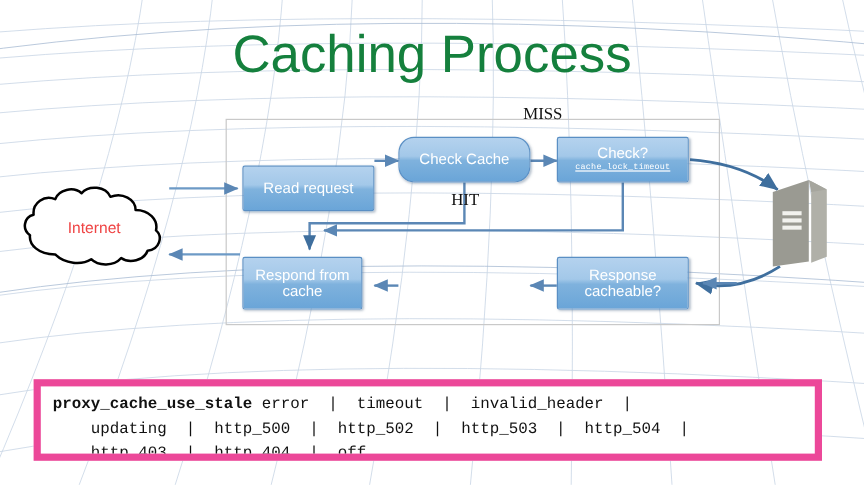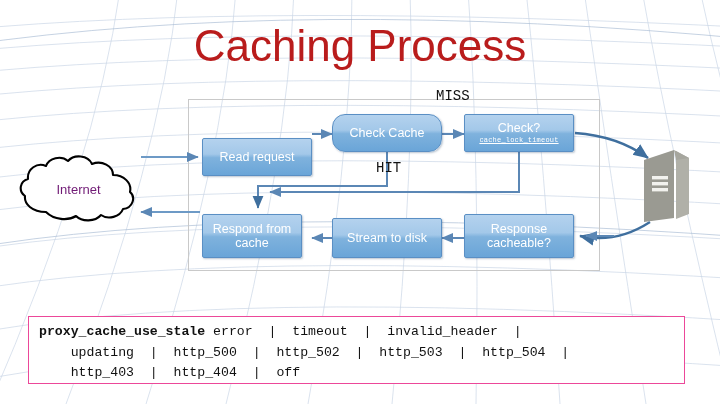--- a/index.html
+++ b/index.html
@@ -18,21 +18,21 @@
   }
   #bg-mesh{position:absolute;left:0;top:0;width:720px;height:405px;pointer-events:none;}
 
   
   .title{
     position:absolute;
     left:0;top:20px;width:720px;
     text-align:center;
     font-size:44px;
     font-weight:400;
-    color:#b91c1c;
+    color:#15803d;
     letter-spacing:0px;
     line-height:52px;
     font-family:"Liberation Sans", sans-serif;
   }
 
   
   .diagram-frame{
     position:absolute;
     left:188px;top:99px;
     width:412px;height:172px;
@@ -66,30 +66,30 @@
     letter-spacing:.2px;
     margin-top:1px;
     text-decoration:underline;
   }
 
   
   .flabel{
     position:absolute;
     font-size:14px;
     color:#111111;
-    font-family:Liberation Mono, monospace;
+    font-family:Liberation Serif, serif;
     white-space:nowrap;
   }
 
   
   #cloud-wrap{position:absolute;left:16px;top:155px;width:125px;height:68px;}
   .cloud-label{
     position:absolute;left:0;top:0;width:125px;height:68px;
     display:flex;align-items:center;justify-content:center;
-    font-size:13px;color:#701a75;
+    font-size:13px;color:#ef4444;
     font-family:"Liberation Sans", sans-serif;
   }
 
   
   #server-wrap{position:absolute;left:640px;top:148px;width:52px;height:76px;}
 
   
   #connectors{position:absolute;left:0;top:0;width:720px;height:405px;pointer-events:none;}
 
   
@@ -101,21 +101,21 @@
     font-family:"Liberation Sans", sans-serif;
     white-space:nowrap;
   }
 
   
   .codebox{
     position:absolute;
     left:28px;top:316px;
     width:657px;height:68px;
     box-sizing:border-box;
-    border:1px solid #ec4899;
+    border:6px solid #ec4899;
     background:#ffffff;
     padding:5px 8px 4px 10px;
     font-family:"Liberation Mono", monospace;
     font-size:13.2px;
     line-height:20.5px;
     color:#111111;
     white-space:pre;
     overflow:hidden;
   }
   .codebox .kw{font-weight:bold;}
@@ -231,23 +231,20 @@
 
   <div class="pbox" style="left:464px;top:114px;width:110px;height:38px;">
     <span>Check?</span>
     <span class="sub">cache_lock_timeout</span>
   </div>
 
   <div class="pbox" style="left:202px;top:214px;width:100px;height:44px;">
     <span>Respond from cache</span>
   </div>
 
-  <div class="pbox" style="left:332px;top:218px;width:110px;height:40px;">
-    <span>Stream to disk</span>
-  </div>
 
   <div class="pbox" style="left:464px;top:214px;width:110px;height:44px;">
     <span>Response cacheable?</span>
   </div>
 
   <div class="flabel" style="left:436px;top:88px;">MISS</div>
   <div class="flabel" style="left:376px;top:160px;">HIT</div>
 
   <div id="cloud-wrap">
     <svg viewBox="0 0 125 68" width="125" height="68">

